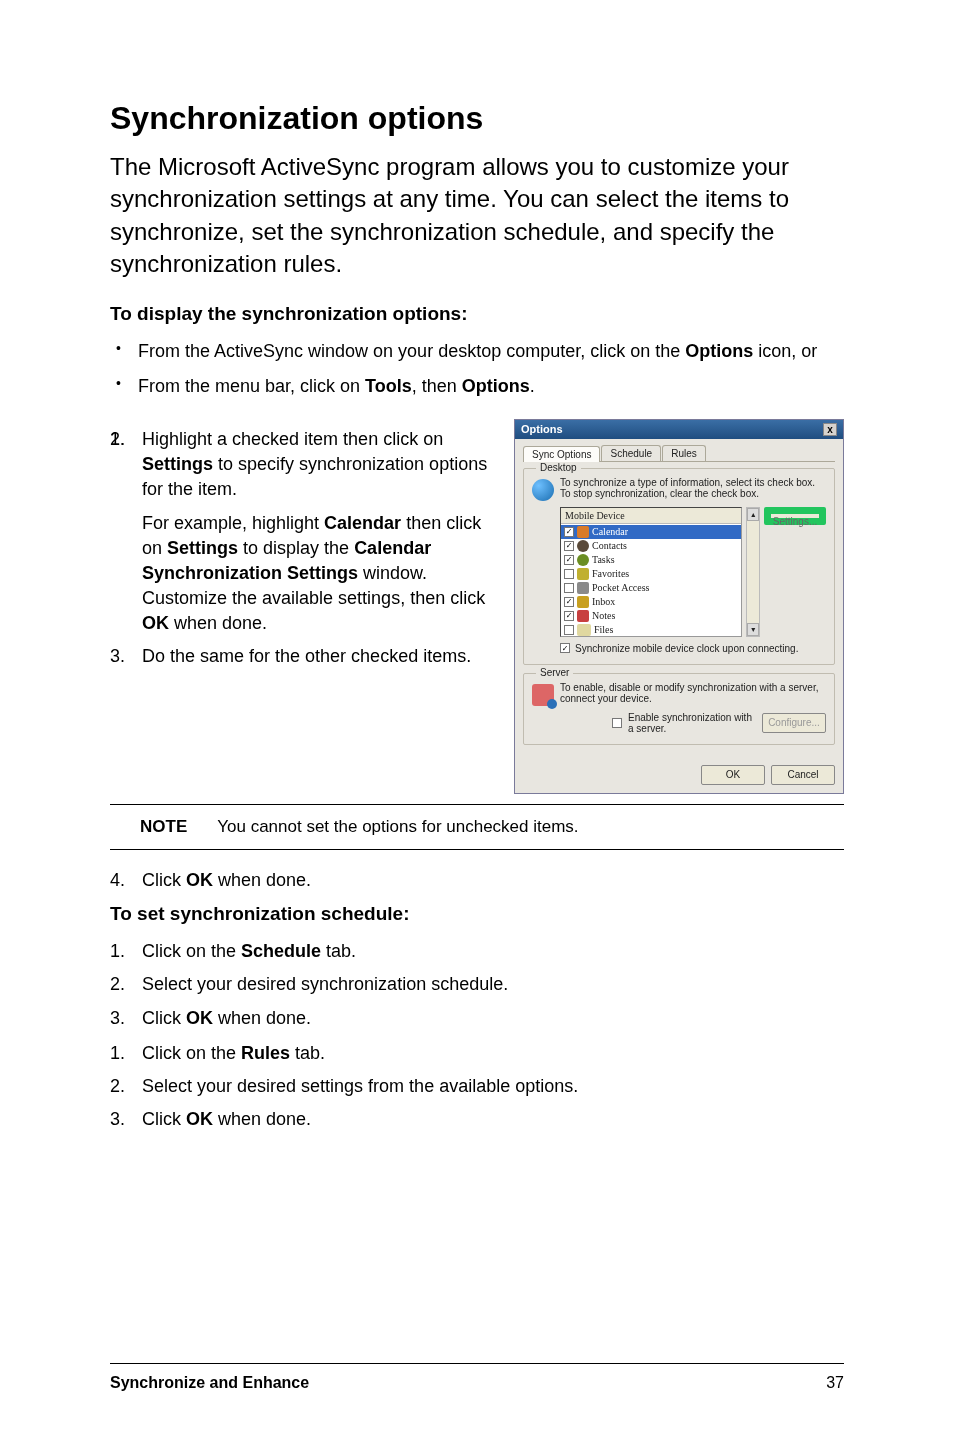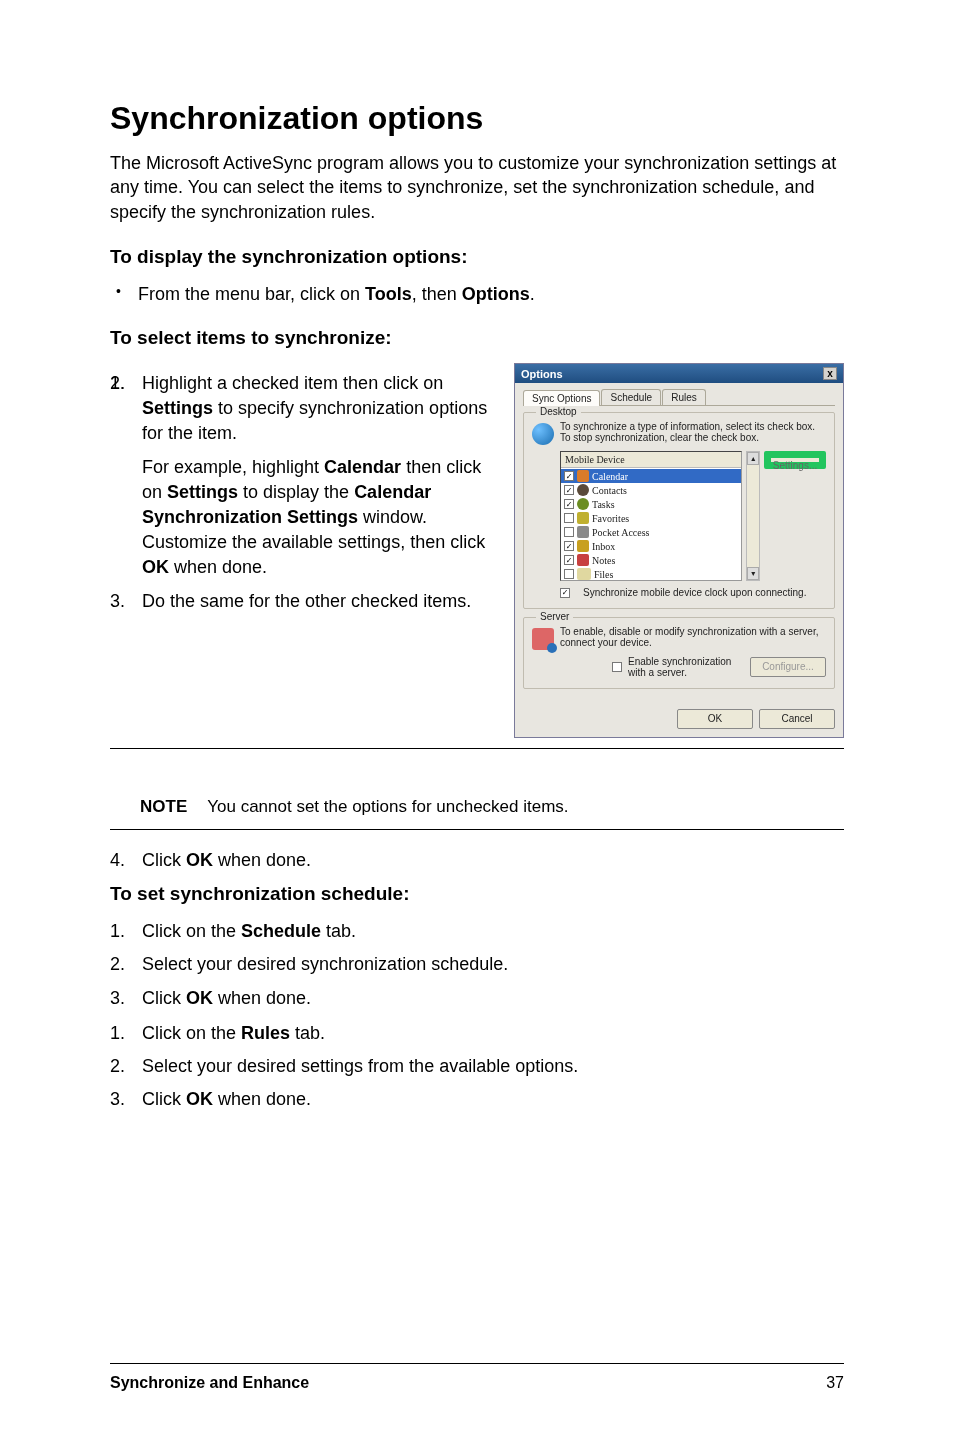--- a/index.html
+++ b/index.html
@@ -1,32 +1,32 @@
 <!DOCTYPE html>
 <html><head>
 <meta charset="utf-8">
 <style>
   * { box-sizing: border-box; margin: 0; padding: 0; }
   html, body { width: 954px; height: 1438px; background: #ffffff; font-family: Arial, Helvetica, sans-serif; color: #000; }
   .page { padding: 100px 110px 40px 110px; position: relative; height: 100%; }
   h1 { font-size: 32px; font-weight: bold; margin-bottom: 14px; }
-  .intro { font-size: 18px; line-height: 1.35; margin-bottom: 22px; }
+  .intro { font-size: 24px; line-height: 1.35; margin-bottom: 22px; }
   h2 { font-size: 19px; font-weight: bold; margin-top: 10px; margin-bottom: 14px; }
   .bullets { list-style: none; padding-left: 0; margin-bottom: 20px; }
   .bullets li { font-size: 18px; line-height: 1.4; margin-bottom: 10px; padding-left: 28px; position: relative; }
   .bullets li::before { content: "•"; position: absolute; left: 6px; top: 0; font-size: 14px; }
   .numlist { list-style: none; padding-left: 0; margin-bottom: 10px; }
   .numlist li { font-size: 18px; line-height: 1.4; margin-bottom: 8px; padding-left: 32px; position: relative; }
   .numlist li .num { position: absolute; left: 0; top: 0; width: 24px; text-align: left; }
   .numlist .sub { padding-left: 32px; font-size: 18px; line-height: 1.4; margin-bottom: 8px; }
   .two-col { display: flex; gap: 20px; align-items: flex-start; margin-bottom: 6px; }
   .two-col .leftcol { flex: 1 1 auto; max-width: 390px; }
   .two-col .rightcol { flex: 0 0 auto; }
   .note-rule { border-top: 1px solid #000; border-bottom: 1px solid #000; padding: 12px 0; margin: 10px 0 18px 0; }
-  .note-rule .note-row { display: flex; gap: 20px; font-size: 17px; margin-top: 36px; }
+  .note-rule .note-row { display: flex; gap: 30px; font-size: 17px; }
   .note-rule .note-label { font-weight: bold; padding-left: 30px; }
   .footer { position: absolute; bottom: 46px; left: 110px; right: 110px; border-top: 1px solid #000; padding-top: 10px; display: flex; justify-content: space-between; font-size: 16px; }
   .footer .ftitle { font-weight: bold; }
   b { font-weight: bold; }
 
   
   .dialog { width: 330px; border: 1px solid #7a7a9a; background: #e8e6e0; font-family: Tahoma, Arial, sans-serif; font-size: 10px; color: #222; }
   .dlg-title { background: linear-gradient(#3a6ea5,#1f4d80); color: #fff; padding: 3px 6px; display: flex; justify-content: space-between; align-items: center; font-weight: bold; font-size: 11px; }
   .dlg-close { width: 14px; height: 13px; background: #d6d3ce; color: #000; font-size: 10px; line-height: 12px; text-align: center; border: 1px solid #888; font-weight: bold; }
   .dlg-body { padding: 6px 8px 8px 8px; }
@@ -52,46 +52,48 @@
   .ico.cont { background: #5a4a3a; border-radius: 50%; }
   .ico.task { background: #6b8e23; border-radius: 50%; }
   .ico.fav { background: #c0b030; }
   .ico.pa { background: #8a8a8a; }
   .ico.inbox { background: #c8a020; }
   .ico.notes { background: #c84040; }
   .ico.files { width: 14px; background: #e0d8a0; }
   .scrollbar { width: 14px; height: 130px; background: #ece9d8; border: 1px solid #bbb; display: flex; flex-direction: column; justify-content: space-between; }
   .sb-btn { height: 13px; background: #ddd; border: 1px solid #aaa; font-size: 8px; text-align: center; line-height: 11px; }
   .settings-btn { width: 64px; height: 18px; border: 7px solid #22c55e; background: #ece9d8; font-size: 10px; text-align: center; line-height: 16px; border-radius: 2px; color: #666; }
-  .chk-row { display: flex; align-items: center; gap: 13px; margin-left: 28px; margin-top: 6px; font-size: 10px; }
-  .btn { width: 76px; height: 20px; border: 1px solid #888; background: #ece9d8; font-size: 10px; text-align: center; line-height: 18px; border-radius: 2px; }
+  .chk-row { display: flex; align-items: center; gap: 5px; margin-left: 28px; margin-top: 6px; font-size: 10px; }
+  .btn { width: 64px; height: 20px; border: 1px solid #888; background: #ece9d8; font-size: 10px; text-align: center; line-height: 18px; border-radius: 2px; }
   .btn.disabled { color: #999; }
   .dlg-buttons { display: flex; justify-content: flex-end; gap: 6px; padding: 4px 8px 8px 0; }
   .server-enable { display: flex; align-items: center; gap: 6px; margin-left: 42px; margin-top: 4px; padding-left: 38px; }
   .server-enable .chk { }
   .server-enable .lbl { flex: 1; font-size: 10px; }
 </style>
 </head>
 <body>
 
 <div class="page">
 
   <h1>Synchronization options</h1>
 
   <p class="intro">The Microsoft ActiveSync program allows you to customize your synchronization settings at any time. You can select the items to synchronize, set the synchronization schedule, and specify the synchronization rules.</p>
 
   <h2>To display the synchronization options:</h2>
 
   <ul class="bullets">
     <li>
+      <span>From the ActiveSync window on your desktop computer, click on the </span><b>Options</b><span> icon, or</span>
+    </li>
+    <li>
       <span>From the menu bar, click on </span><b>Tools</b><span>, then </span><b>Options</b><span>.</span>
     </li>
   </ul>
 
-  <h2>To select items to synchronize:</h2>
 
   <div class="two-col">
     <div class="leftcol">
       <ol class="numlist">
         <li><span class="num">1.</span></li>
         <li><span class="num">2.</span>
           <span>Highlight a checked item then click on </span><b>Settings</b><span> to specify synchronization options for the item.</span>
         </li>
         <div class="sub">
           <span>For example, highlight </span><b>Calendar</b><span> then click on </span><b>Settings</b><span> to display the </span><b>Calendar Synchronization Settings</b><span> window. Customize the available settings, then click </span><b>OK</b><span> when done.</span>

